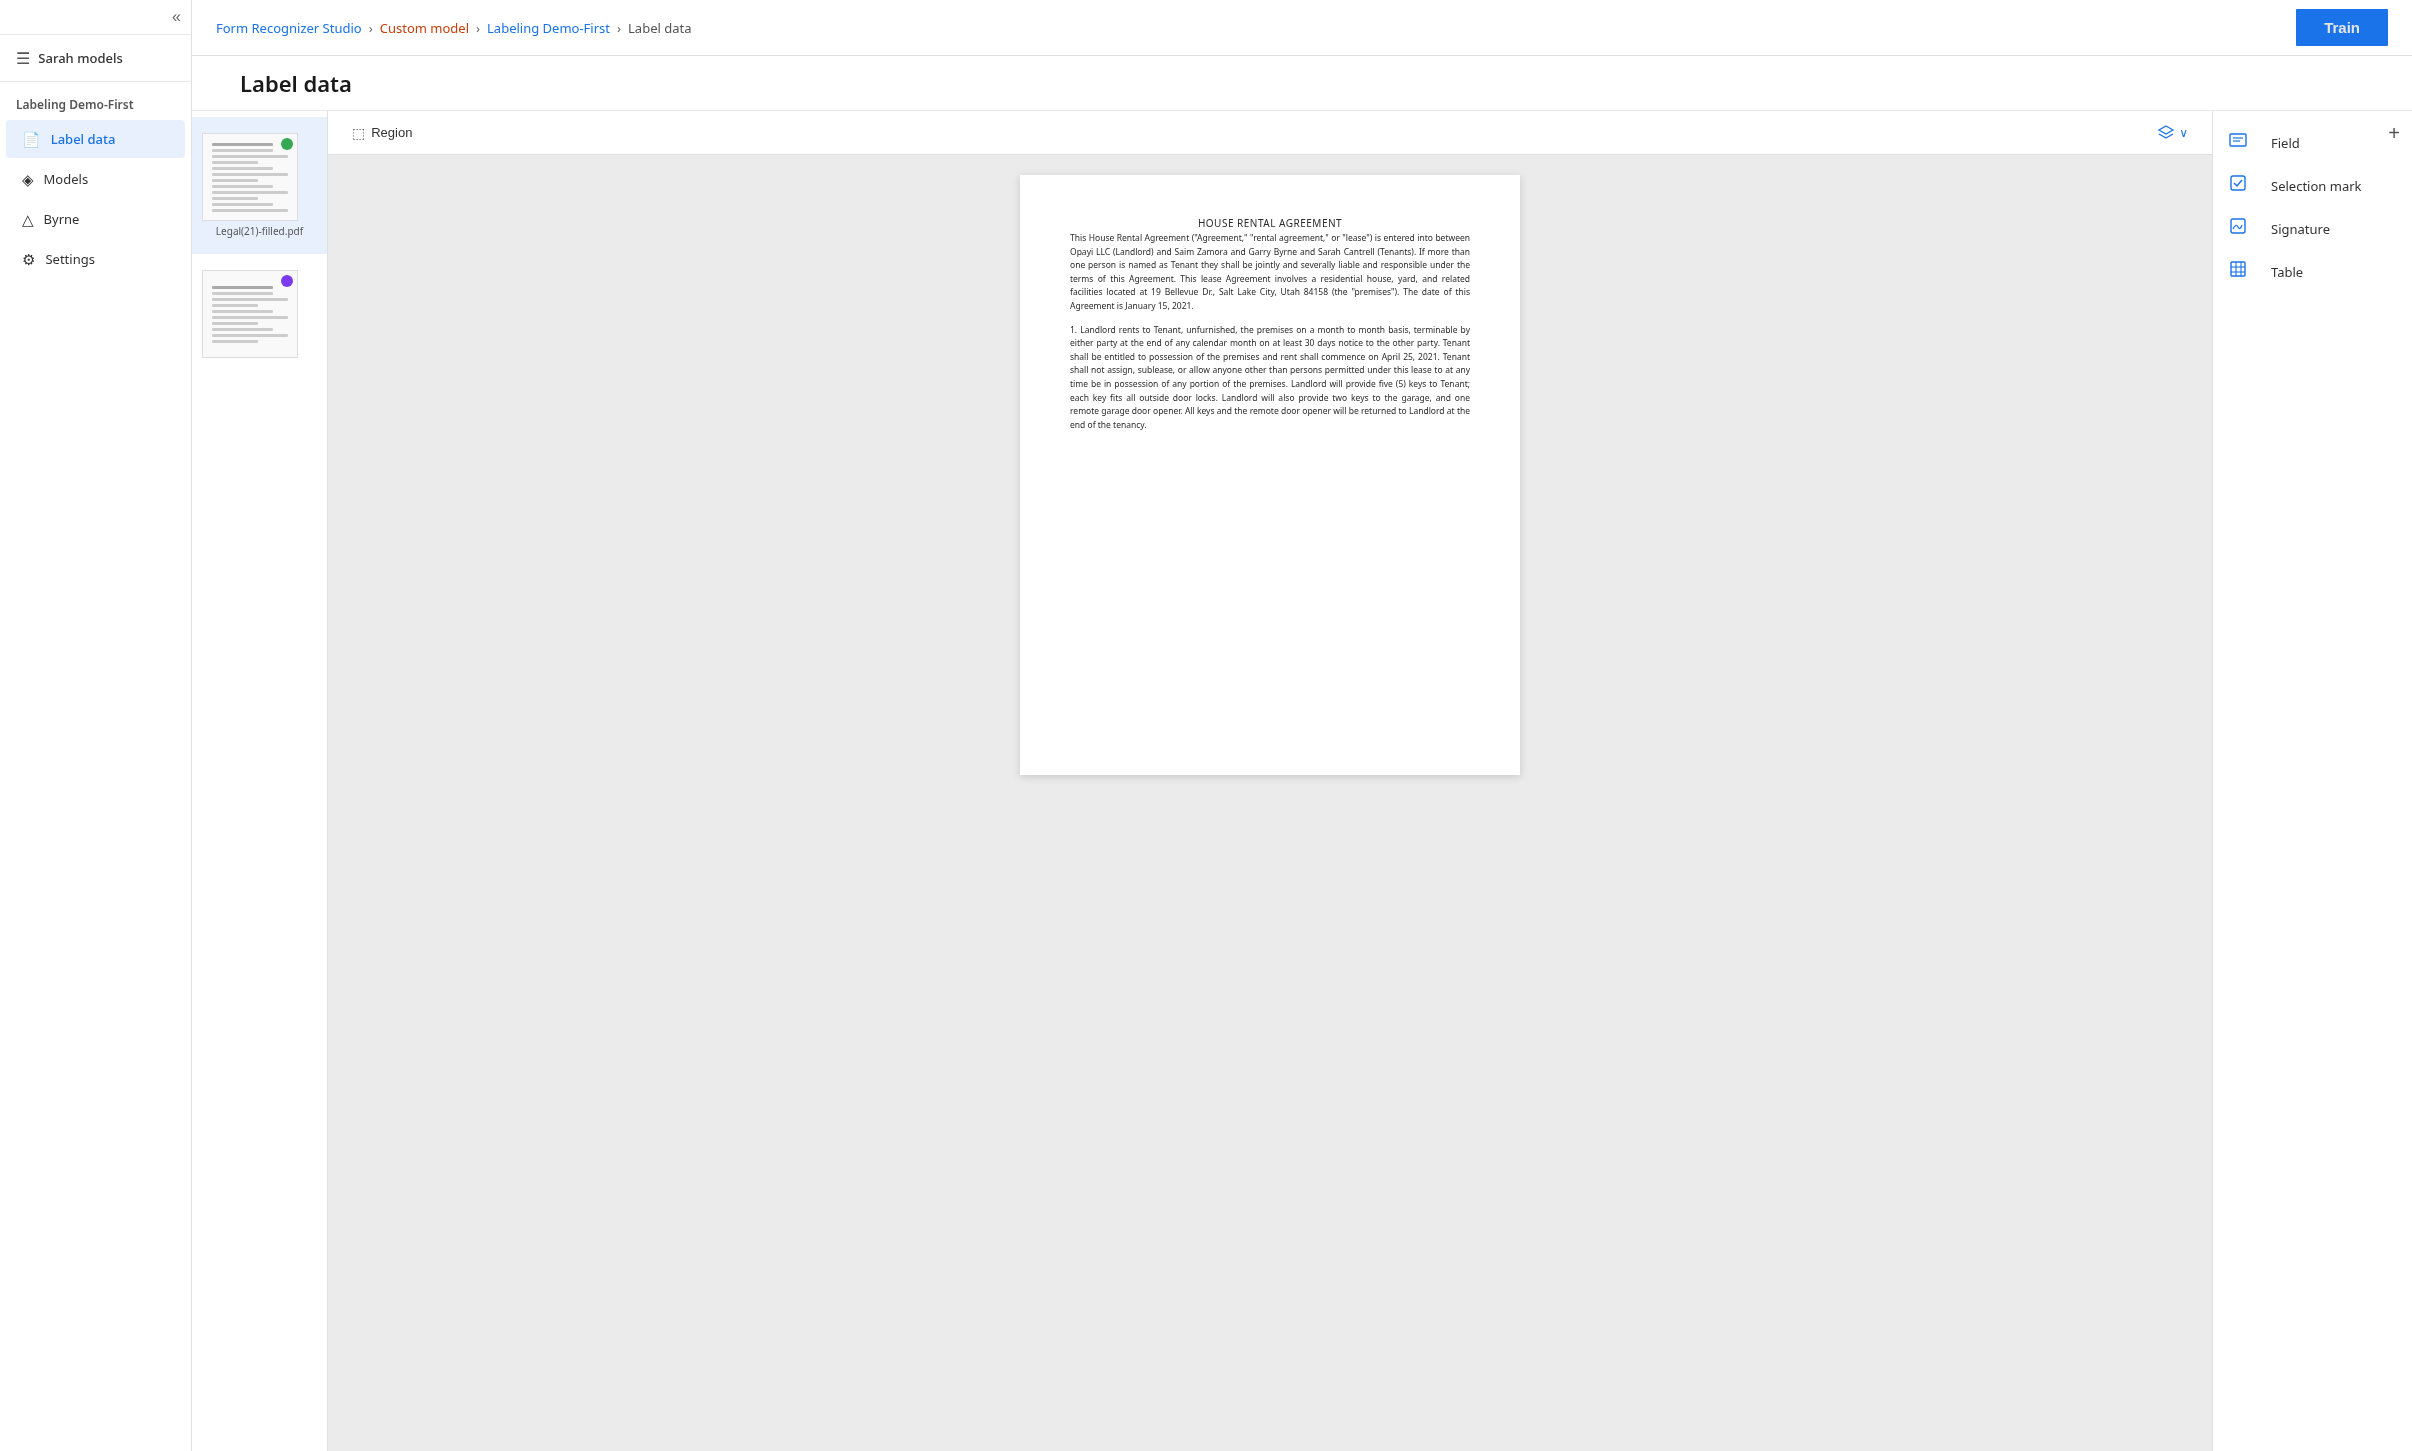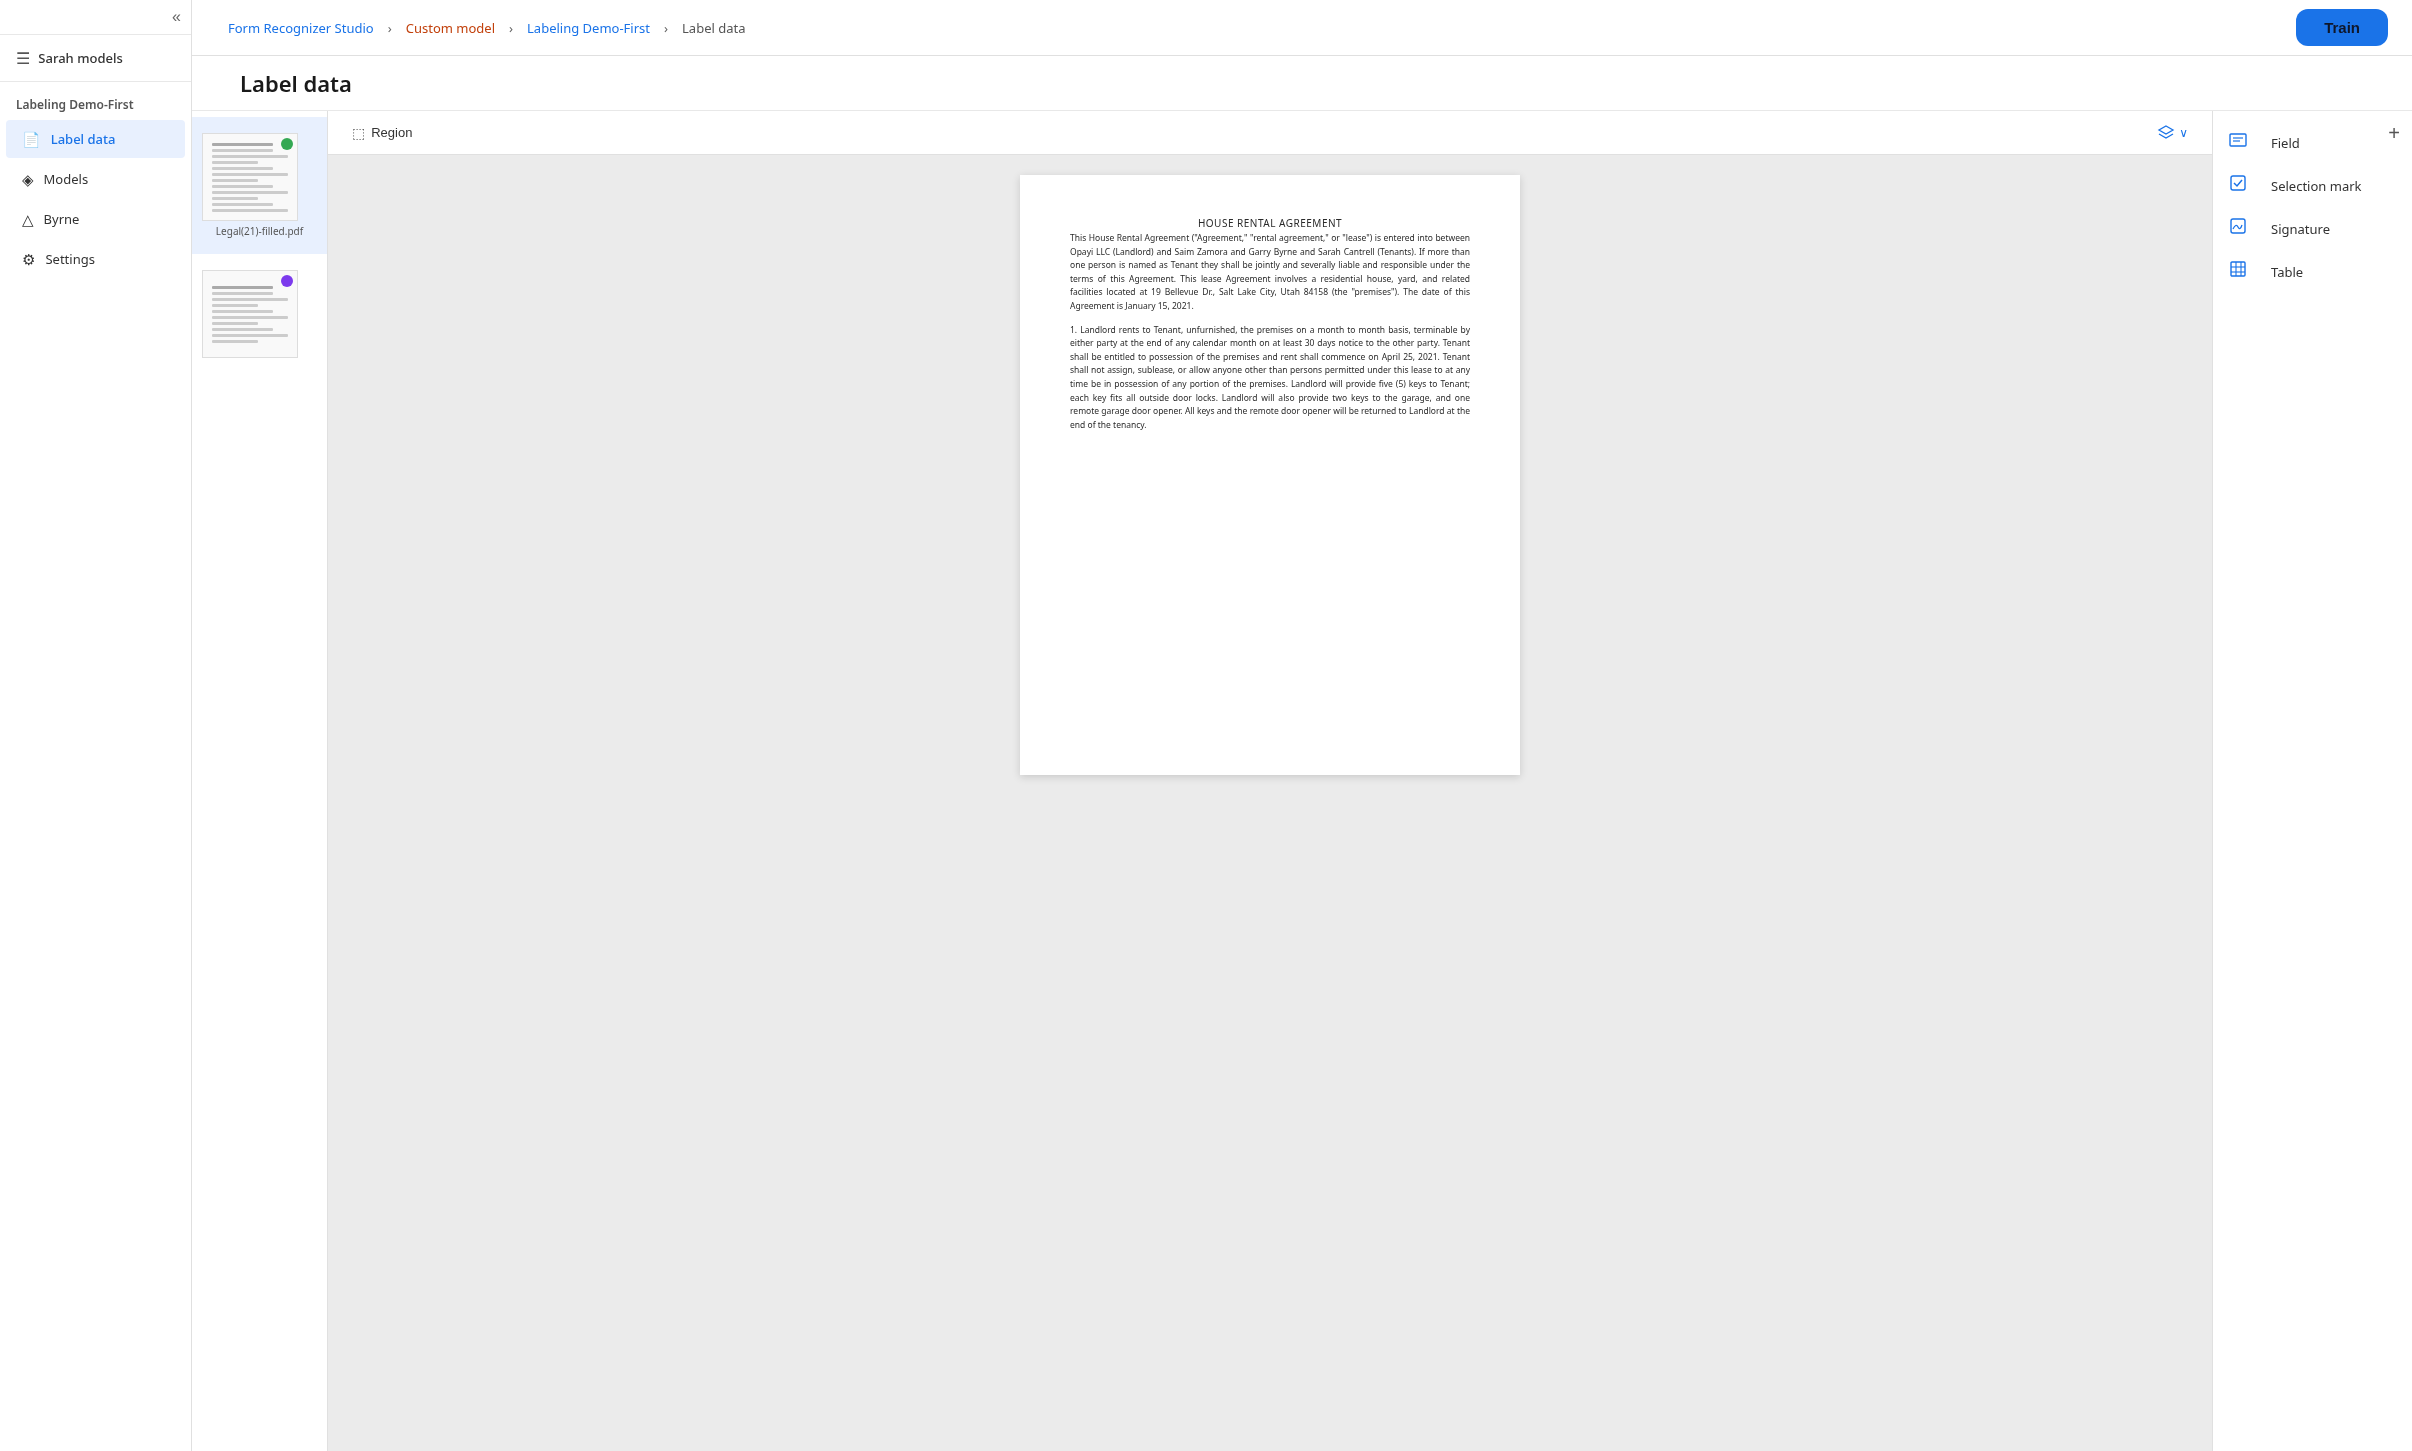--- a/index.html
+++ b/index.html
@@ -56,32 +56,32 @@
       background: #fff;
       border-bottom: 1px solid #e0e0e0;
       padding: 0 24px;
       display: flex;
       align-items: center;
       justify-content: space-between;
       height: 56px;
       flex-shrink: 0;
     }
     .breadcrumb {
-      display: flex; align-items: center; gap: 14px;
-      font-size: 13px; color: #1a73e8; margin-left: 12px;
+      display: flex; align-items: center; gap: 7px;
+      font-size: 13px; color: #1a73e8;
     }
     .breadcrumb span { color: #666; }
     .breadcrumb-sep { color: #aaa; }
     .page-title {
       font-size: 22px; font-weight: 600; color: #1a1a1a;
       padding: 8px 24px 12px;
     }
     .train-btn {
-      background: #1a73e8; color: #0f172a; border: none;
-      padding: 10px 28px; border-radius: 12px; font-size: 15px; font-weight: 600;
+      background: #1a73e8; color: #e5e5e5; border: none;
+      padding: 10px 28px; border-radius: 1px; font-size: 15px; font-weight: 600;
       cursor: pointer;
     }
 
     
     .content-area {
       display: flex;
       flex: 1;
       overflow: hidden;
     }
 

